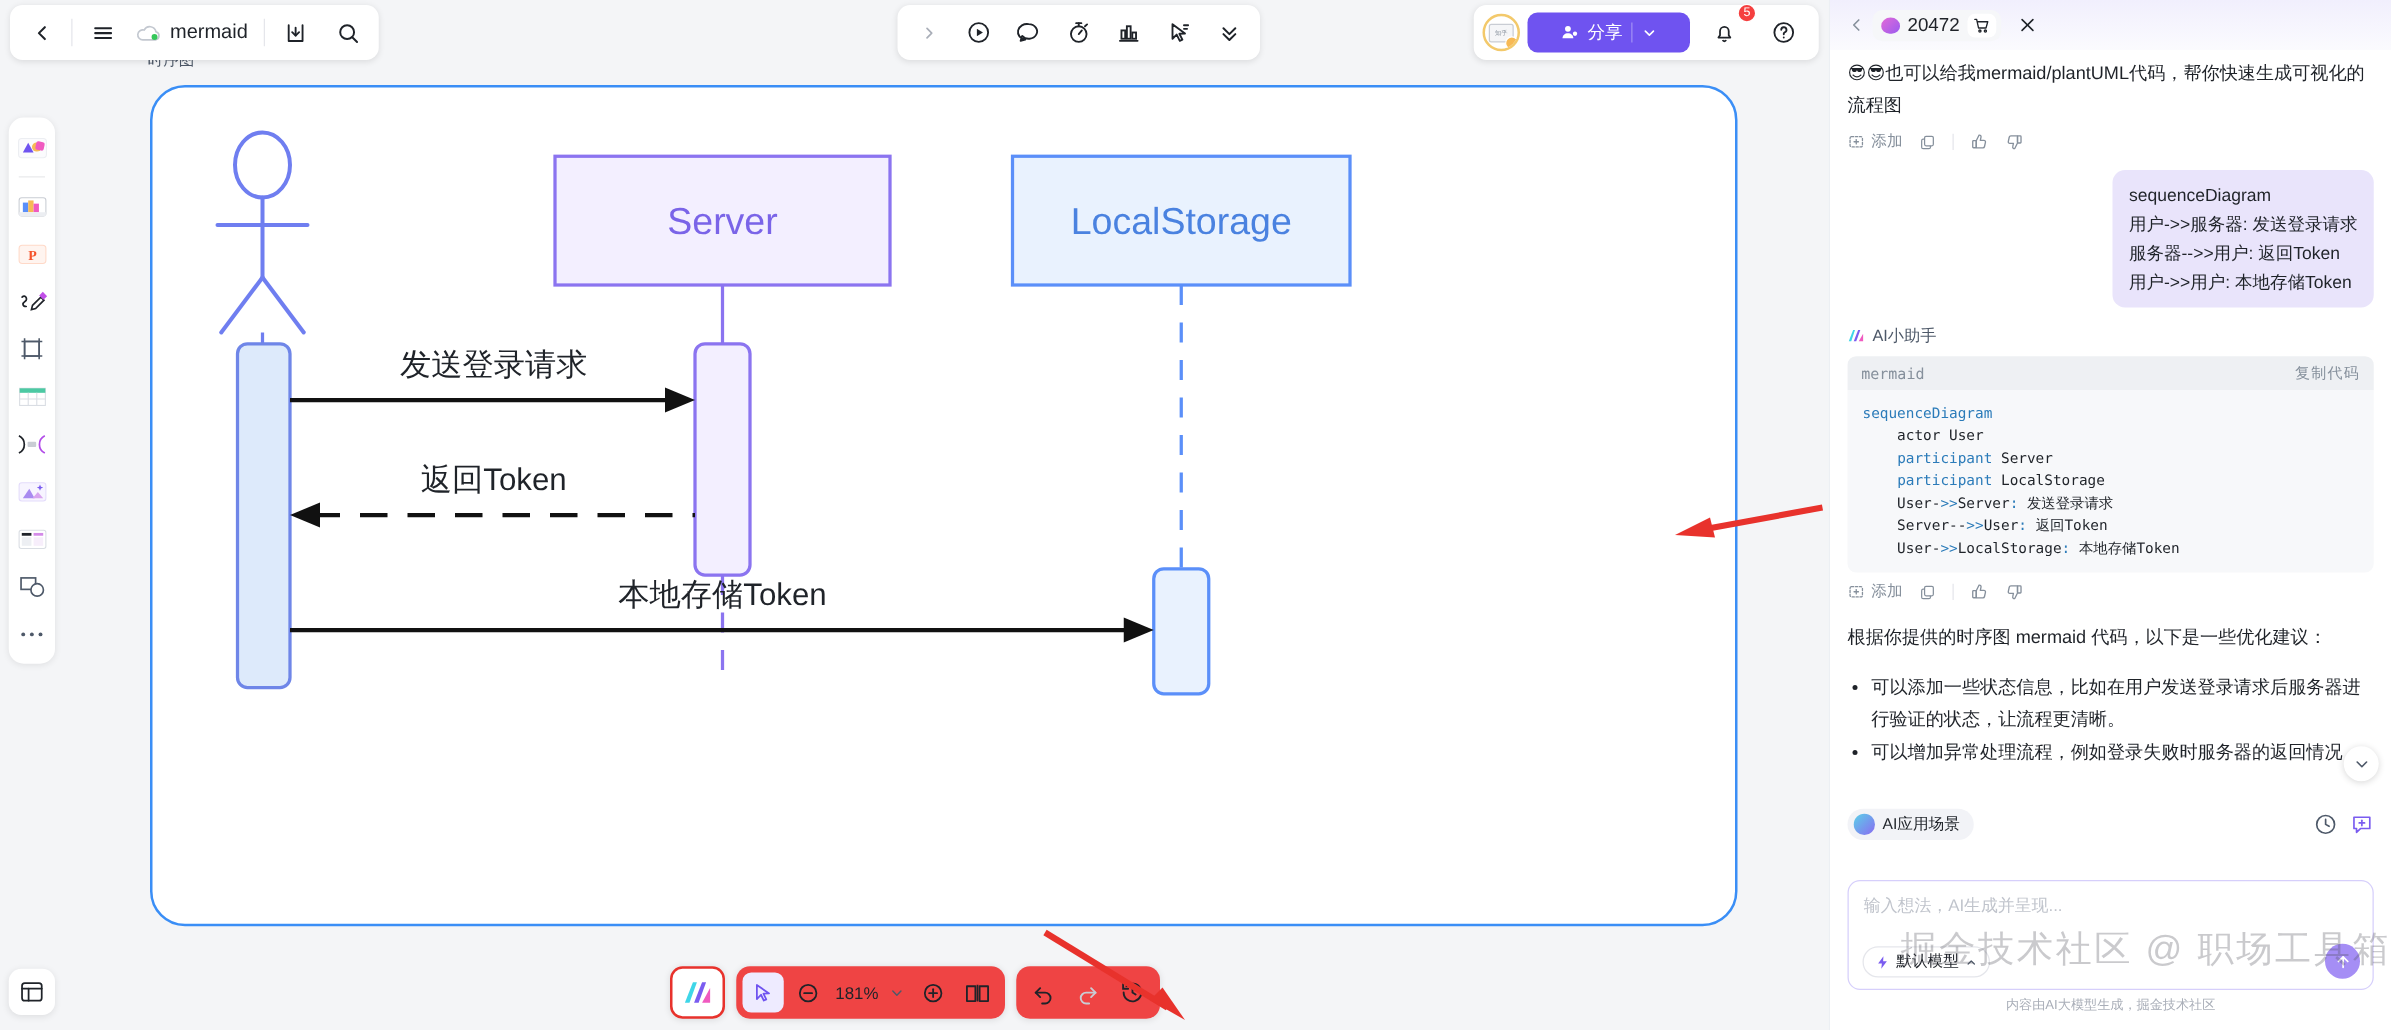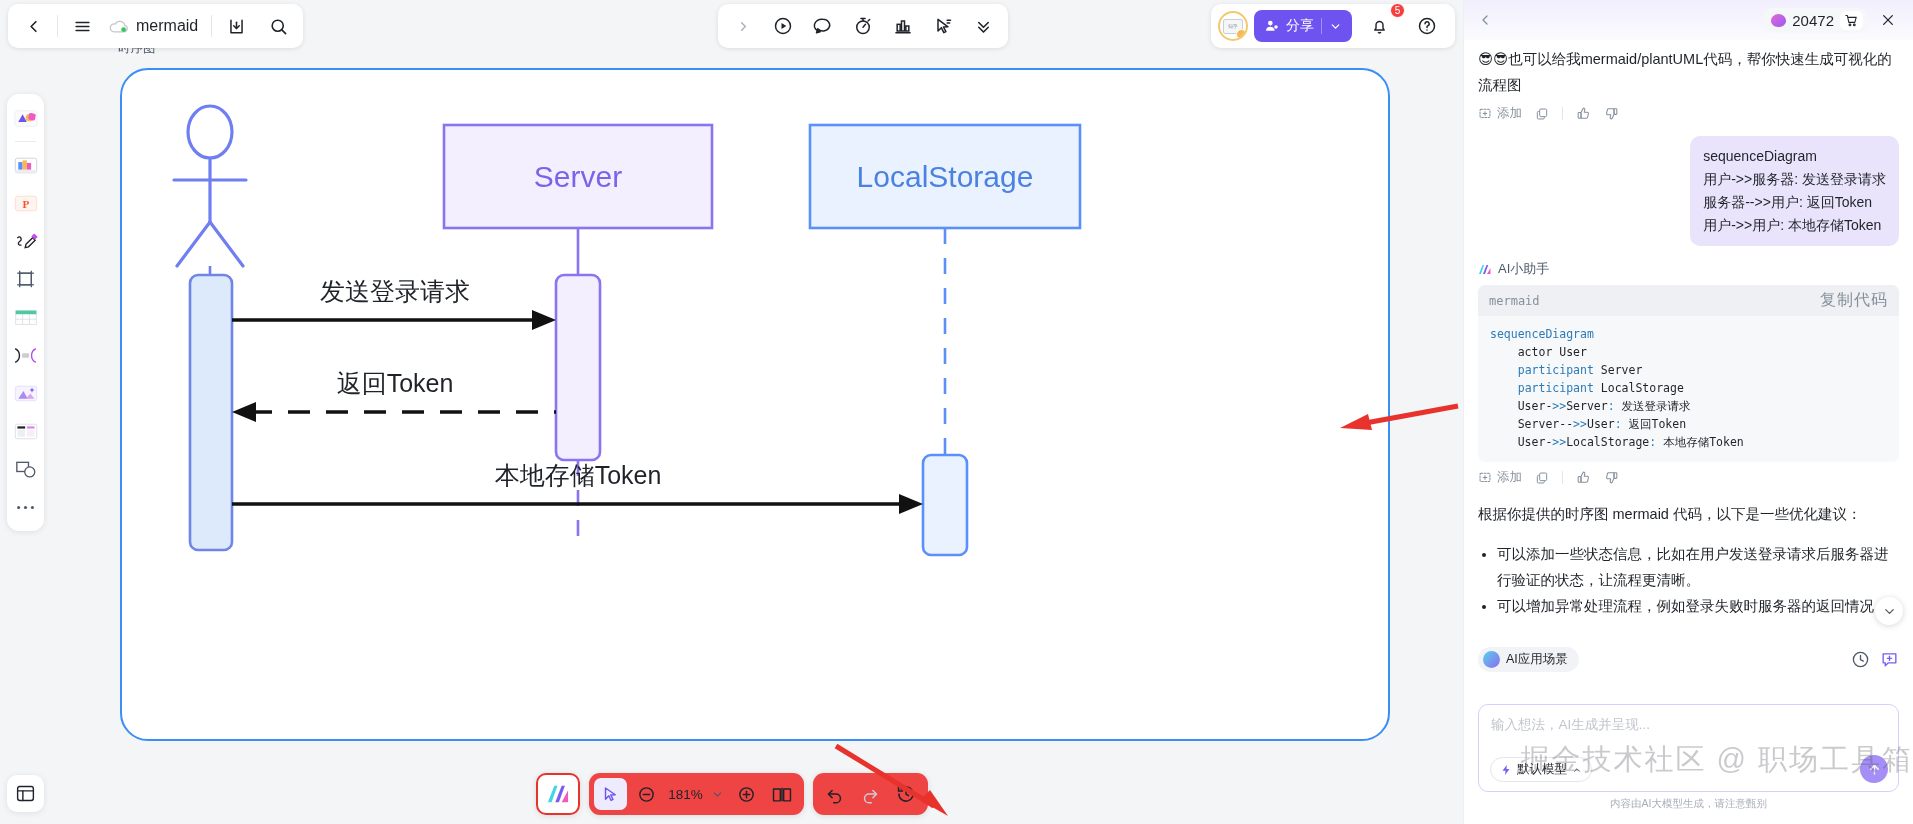--- a/index.html
+++ b/index.html
@@ -68,21 +68,21 @@
     font-size: 5px; color: #86909c; display:flex; align-items:center; justify-content:center;
   }
   .avatar-badge {
     position: absolute; right: -1px; bottom: -1px;
     width: 11px; height: 11px; border-radius: 50%;
     background: #f7b955; border: 1.5px solid #fff;
   }
   .share-btn {
     height: 32px; background: #6f53f0; color: #fff;
     border-radius: 8px; display: flex; align-items: center;
-    padding: 0 10px; gap: 6px; font-size: 14px; cursor: pointer;
+    padding: 0 26px; gap: 6px; font-size: 14px; cursor: pointer;
   }
   .share-btn .divline { width:1px; height:16px; background: rgba(255,255,255,.35); margin: 0 1px;}
   .bell-wrap { position: relative; }
   .bell-badge {
     position: absolute; top: -4px; right: -5px;
     min-width: 15px; height: 15px; padding: 0 3px;
     background: #f53f3f; color: #fff; font-size: 10px;
     border-radius: 8px; display: flex; align-items: center; justify-content: center;
     border: 1.5px solid #fff;
   }
@@ -152,21 +152,21 @@
   
   .arrow-annot { position: absolute; z-index: 60; pointer-events: none; }
 
   
   .ai-panel {
     position: absolute; right: 0; top: 0; width: 450px; height: 824px;
     background: #fff; display: flex; flex-direction: column;
     border-left: 1px solid #eceff3;
   }
   .ai-head {
-    height: 40px; display: flex; align-items: center; justify-content: space-between;
+    height: 40px; display: flex; align-items: center; 
     padding: 0 12px 0 8px; flex: none;
     background: linear-gradient(180deg,#f1effd 0%, #fbfbfe 100%);
   }
   .ai-head-left { display: flex; align-items: center; }
   .ai-head-right { display: flex; align-items: center; gap: 8px; }
   .token-chip {
     display: flex; align-items: center; gap: 6px;
     background: #f6f7f9; border-radius: 8px; padding: 3px 4px 3px 7px;
     font-size: 15px; color: #1f2329;
   }
@@ -198,21 +198,21 @@
     width: 14px; height: 14px; flex: none;
   }
   .ai-name { font-size: 13px; color: #4e5969; text-align: center; }
 
   .code-card { margin-top: 7px; border-radius: 7px; overflow: hidden; background: #f7f8fa; }
   .code-head {
     display: flex; align-items: center; justify-content: space-between;
     background: #eef0f3; padding: 5px 11px;
   }
   .code-lang { font-family: "DejaVu Sans Mono", monospace; font-size: 12px; color: #86909c; }
-  .code-copy { font-size: 16px; color: #86909c; cursor: pointer; letter-spacing: 1px;}
+  .code-copy { font-size: 12px; color: #86909c; cursor: pointer; letter-spacing: 1px;}
   .code-body {
     padding: 9px 12px 11px 12px;
     font-family: "DejaVu Sans Mono", monospace;
     font-size: 11.5px; line-height: 18px; color: #1f2329;
     white-space: pre;
   }
   .kw { color: #2b7bb9; }
   .op { color: #2b7bb9; }
 
   .para { font-size: 14.5px; line-height: 26px; color: #1f2329; margin-top: 11px; }
@@ -780,21 +780,21 @@
             </svg>
         </div>
         <div class="send-btn">
           <svg width="15" height="15" viewBox="0 0 24 24" fill="none" stroke="#fff" stroke-width="2.2" stroke-linecap="round" stroke-linejoin="round">
               <line x1="12" y1="19" x2="12" y2="6"></line>
               <polyline points="6 11.5 12 5.5 18 11.5"></polyline>
             </svg>
         </div>
       </div>
 
-      <div class="disclaimer">内容由AI大模型生成，请注意甄别</div>
+      <div class="disclaimer">内容由AI大模型生成，掘金技术社区</div>
       <div class="watermark">掘金技术社区 @ 职场工具箱</div>
     </div>
   </div>
 
   <svg class="arrow-annot" style="left:1334px; top:398px;" width="130" height="40" viewBox="0 0 130 40">
     <line x1="124" y1="8" x2="26" y2="26" stroke="#e8322c" stroke-width="5"></line>
     <polygon points="6,30 34,16 38,32" fill="#e8322c"></polygon>
   </svg>
 
 </div>

